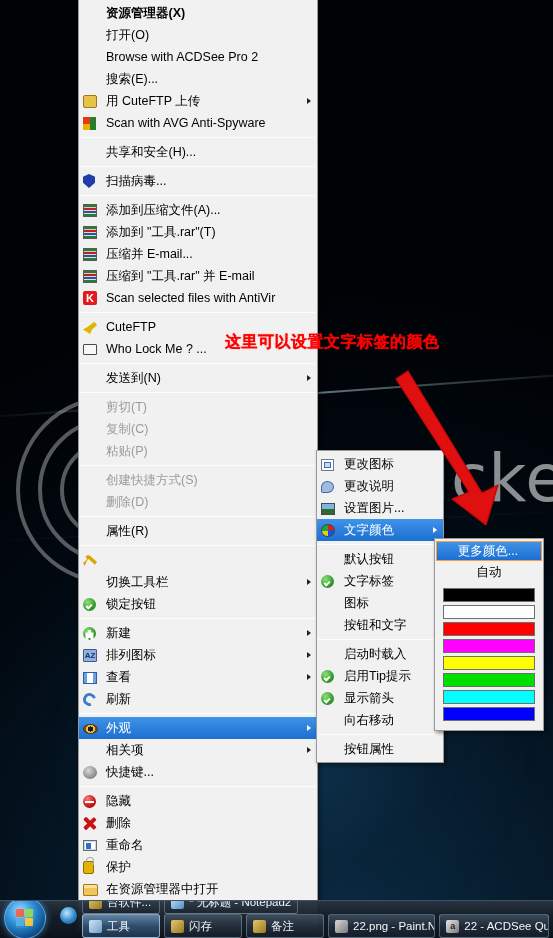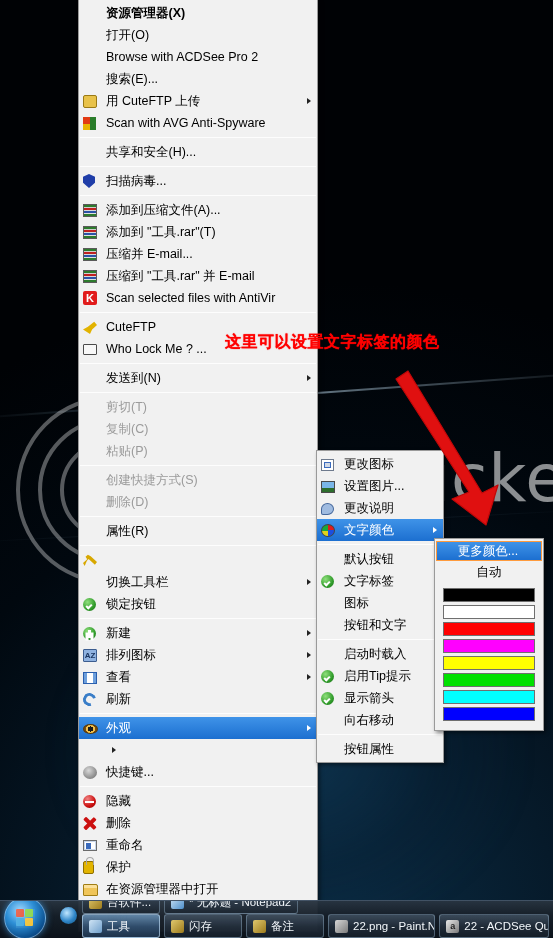--- a/index.html
+++ b/index.html
@@ -450,20 +450,21 @@
       <span class="lbl">刷新</span>
     </div>
     <div class="sep"></div>
     <div class="mi sel">
       <span class="ico"><span class="ic-eye" style="display: inline-block;"></span></span>
       <span class="lbl">外观</span>
       <span class="arr"></span>
     </div>
     <div class="mi">
       <span class="ico"></span>
+      <span class="lbl">相关项</span>
       <span class="arr"></span>
     </div>
     <div class="mi">
       <span class="ico"><span class="ic-key" style="display: inline-block;"></span></span>
       <span class="lbl">快捷键...</span>
     </div>
     <div class="sep"></div>
     <div class="mi">
       <span class="ico"><span class="ic-hide" style="display: inline-block;"></span></span>
       <span class="lbl">隐藏</span>
@@ -490,26 +491,26 @@
       <span class="lbl">属性</span>
     </div>
   </div>
 
 <div class="menu sub1" id="sub-menu-1">
     <div class="mi">
       <span class="ico"><span class="ic-chicon" style="display: inline-block;"></span></span>
       <span class="lbl">更改图标</span>
     </div>
     <div class="mi">
+      <span class="ico"><span class="ic-chdesc" style="display: inline-block;"></span></span>
+      <span class="lbl">更改说明</span>
+    </div>
+    <div class="mi">
       <span class="ico"><span class="ic-setpic" style="display: inline-block;"></span></span>
       <span class="lbl">设置图片...</span>
-    </div>
-    <div class="mi">
-      <span class="ico"><span class="ic-chdesc" style="display: inline-block;"></span></span>
-      <span class="lbl">更改说明</span>
     </div>
     <div class="mi sel">
       <span class="ico"><span class="ic-color" style="display: inline-block;"></span></span>
       <span class="lbl">文字颜色</span>
       <span class="arr"></span>
     </div>
     <div class="sep"></div>
     <div class="mi">
       <span class="ico"></span>
       <span class="lbl">默认按钮</span>

